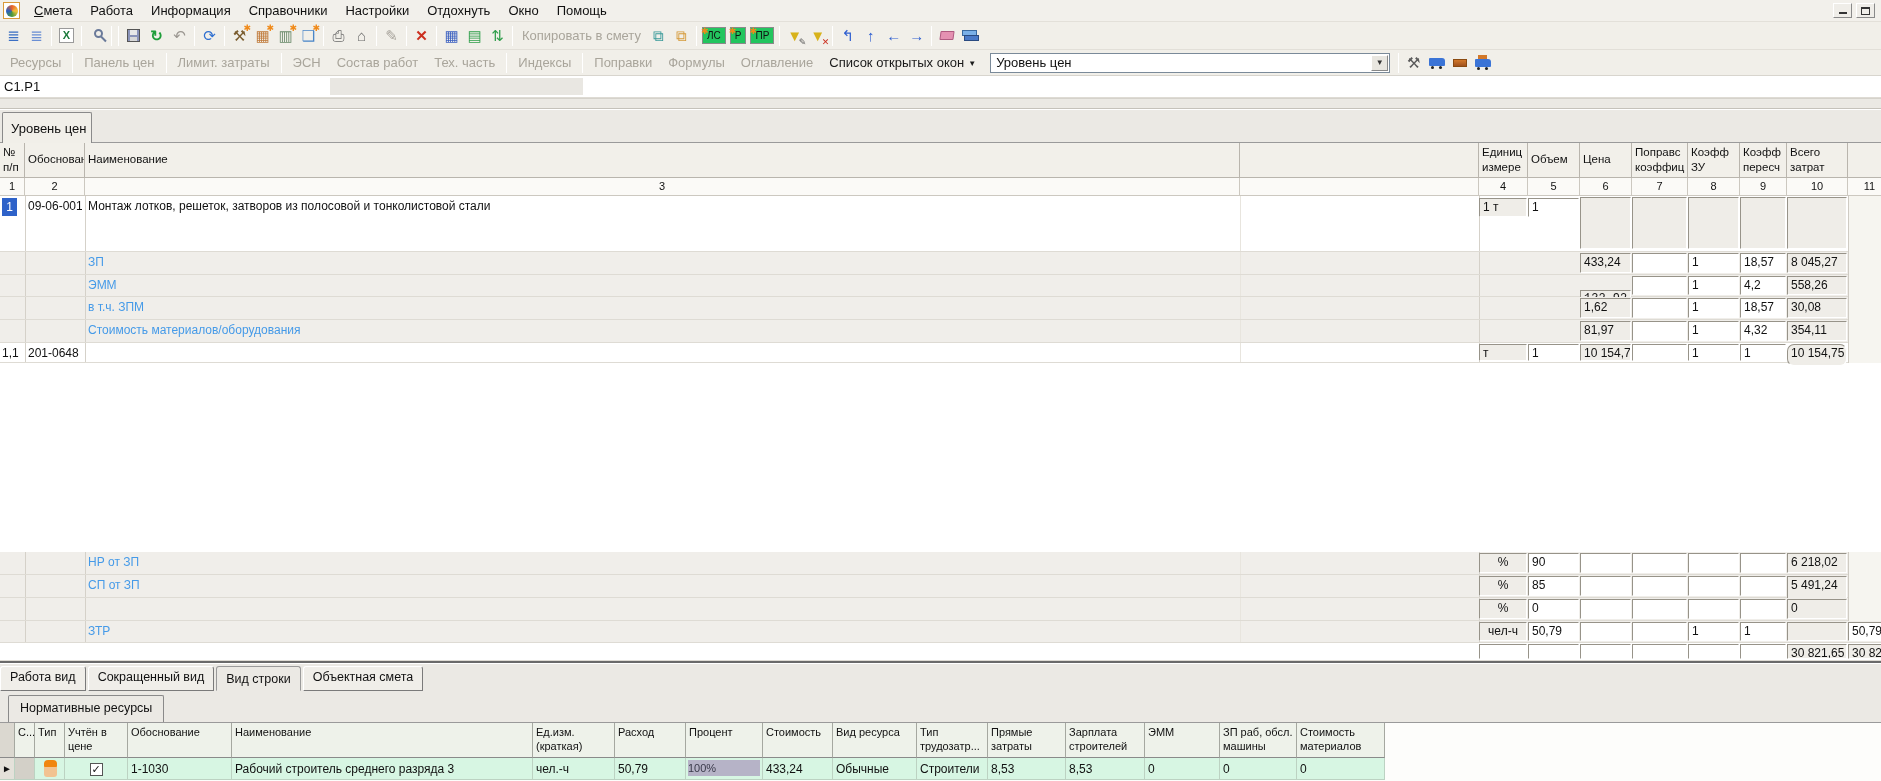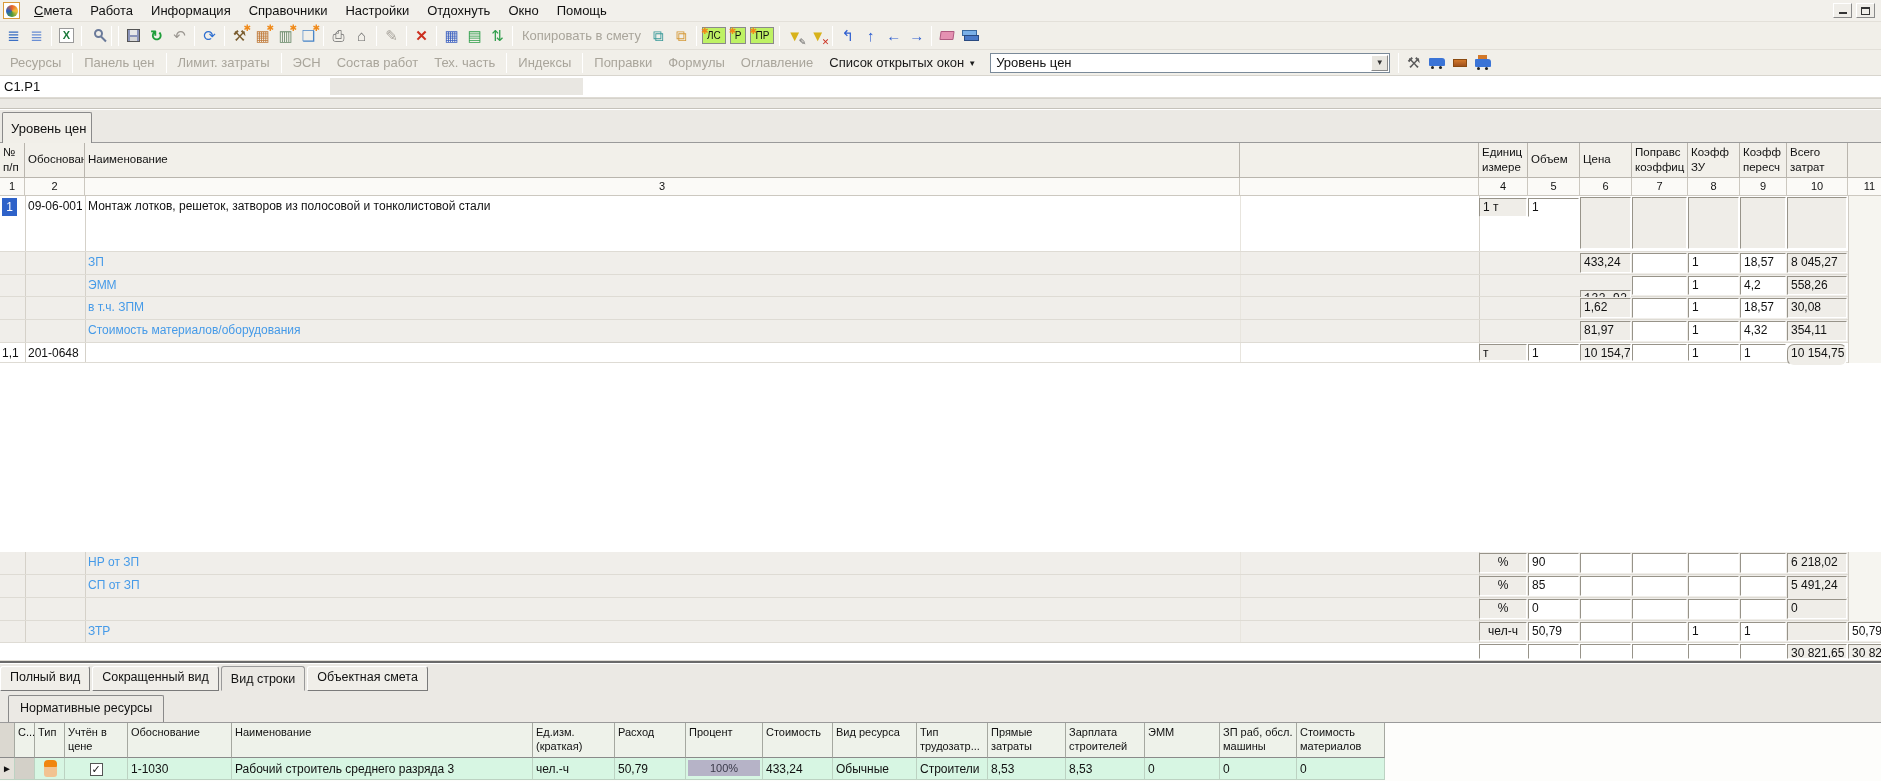--- a/index.html
+++ b/index.html
@@ -27,21 +27,21 @@
   .toolbar{position:absolute;left:0;width:100%;display:flex;align-items:center;background:#f1efe9;}
   .t1{top:22px;height:28px;border-bottom:1px solid #e2dfd8;padding-left:2px;}
   .t2{top:50px;height:26px;border-bottom:1px solid #d8d5ce;padding-left:2px;}
   .tsep{width:1px;height:20px;background:#c9c5bd;border-right:1px solid #fff;margin:0 3px;flex:none;}
   .tbtn{width:23px;height:22px;display:flex;align-items:center;justify-content:center;
         position:relative;font-size:15px;flex:none;}
   .tbtn .bold{font-weight:bold;}
   .badge::after{content:'✱';position:absolute;top:-2px;right:0;font-size:9px;color:#f08a1a;}
   .badge-l::after{right:auto;left:-2px;}
   .ovl{position:absolute;right:0;bottom:0;font-size:9px;}
-  .minibtn{font-size:10px;border:1px solid #8a8a8a;background:#bef264;padding:2px 4px;margin:0 2px;
+  .minibtn{font-size:10px;border:1px solid #8a8a8a;background:#22c55e;padding:2px 4px;margin:0 2px;
            position:relative;flex:none;}
   .tlabel{font-size:13px;color:#a9a59b;padding:0 6px;white-space:nowrap;}
   .t2item{font-size:13px;color:#a9a59b;padding:3px 8px;white-space:nowrap;flex:none;}
   .t2item.on{color:#1a1a1a;}
   .combo{width:400px;height:20px;background:#fff;border:1px solid #7a8a99;display:flex;align-items:center;
          font-size:13px;position:relative;margin-left:6px;flex:none;}
   .combo .cval{padding-left:5px;}
   .combo .cbtn{position:absolute;right:1px;top:1px;bottom:1px;width:17px;background:#e8e6e0;
          border:1px solid;border-color:#fff #888 #888 #fff;display:flex;align-items:center;
          justify-content:center;font-size:8px;color:#333;}
@@ -122,21 +122,21 @@
             border-top:1px solid #9a9a9a;overflow:hidden;}
   .rhcell{position:absolute;background:#eef2ea;border-right:1px solid #a5a8a0;border-bottom:1px solid #8a8a8a;
           font-size:11px;line-height:1.3;padding:2px 3px;overflow:hidden;}
   .rhcell.gray{background:#dbd8d0;}
   .rcell{position:absolute;background:#d7f6e3;border-right:1px solid #bcd2c2;border-bottom:1px solid #bcd2c2;
          font-size:12px;padding:4px 3px 0;overflow:hidden;white-space:nowrap;}
   .rcell.gray{background:#d3d0c8;}
   .rcell.sel{background:#e4e1da;font-size:10px;padding-left:2px;padding-top:5px;}
   .cbx{width:13px;height:13px;background:#fff;border:1px solid #555;font-size:11px;line-height:11px;
        text-align:center;margin:1px auto 0;}
-  .pbar{margin:2px 2px 0;height:16px;background:#b6b3c7;color:#3a3a4a;font-size:11px;text-align:center;line-height:16px;}
+  .pbar{margin:2px 2px 0;height:16px;background:#b6b3c7;color:#3a3a4a;font-size:11px;line-height:16px;}
 </style>
 </head>
 <body>
 
 <div class="screen">
 
   <div class="menubar">
     <span class="appicon"></span>
     <nav id="menu">
         <div class="mitem first">Смета</div>
@@ -492,21 +492,21 @@
         <div class="sbox w" style="left: 1740px; top: 1px; width: 46px; height: 15px;"></div>
         <div class="sbox g" style="left: 1787px; top: 1px; width: 60px; height: 15px;">30 821,65</div>
         <div class="sbox g" style="left: 1848px; top: 1px; width: 43px; height: 15px;">30 82</div>
       </div>
     </div>
 
   <div class="darkline"></div>
 
   <div class="bottombar">
     <div id="viewtabs">
-        <div class="vtab">Полный вид</div>
+        <div class="vtab">Работа вид</div>
         <div class="vtab">Сокращенный вид</div>
         <div class="vtab active">Вид строки</div>
         <div class="vtab">Объектная смета</div>
       </div>
     <span class="restab">Нормативные ресурсы</span>
     <div id="restable">
         <div class="rhcell gray" style="left: 0px; top: 0px; width: 15px; height: 35px;"></div>
         <div class="rhcell" style="left: 15px; top: 0px; width: 20px; height: 35px;">С...</div>
         <div class="rhcell" style="left: 35px; top: 0px; width: 30px; height: 35px;">Тип</div>
         <div class="rhcell" style="left: 65px; top: 0px; width: 63px; height: 35px;">Учтён в цене</div>

